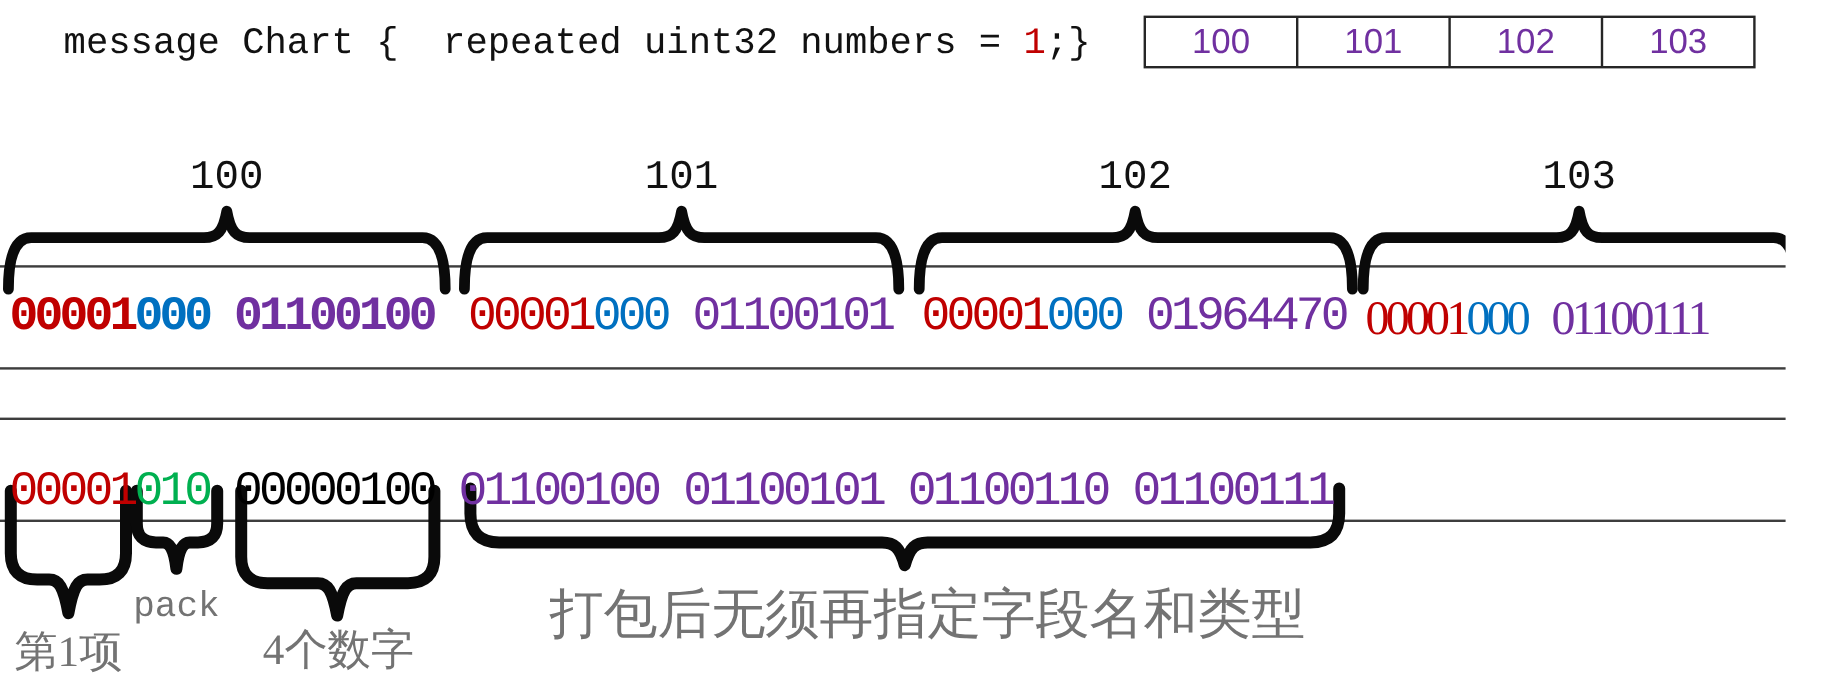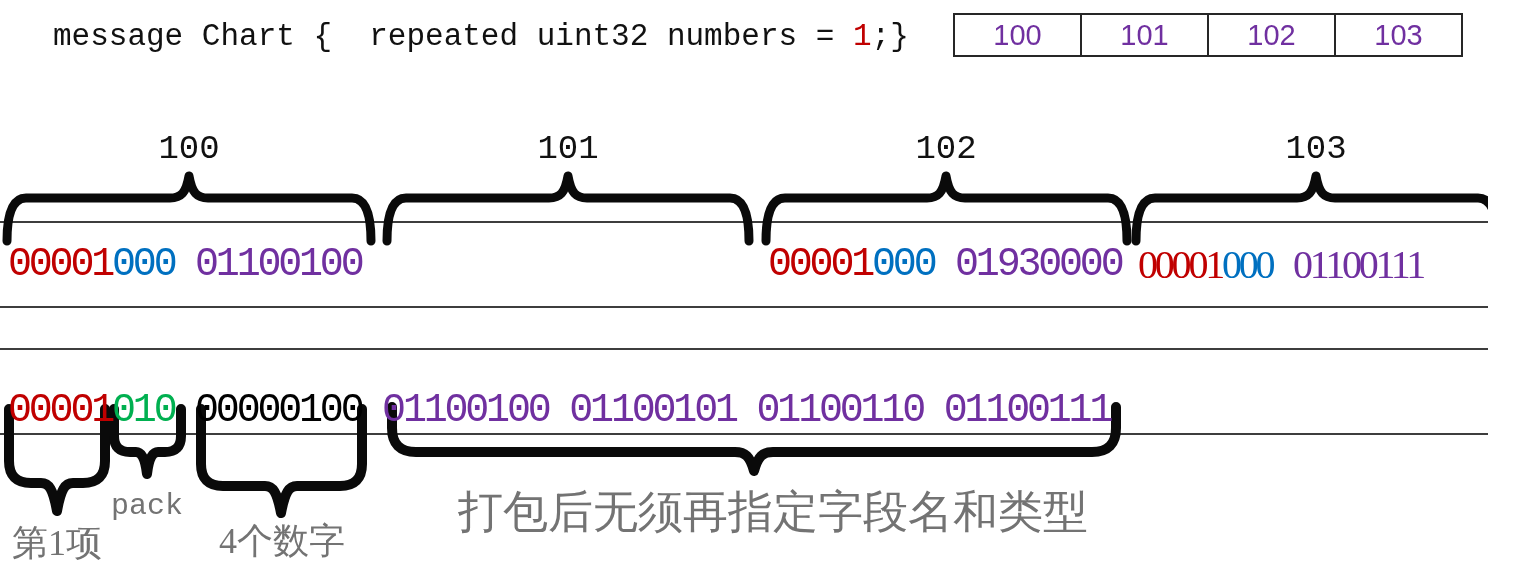--- a/index.html
+++ b/index.html
@@ -37,21 +37,21 @@
   .braces path{fill:none;stroke:#0a0a0a;stroke-linecap:round;stroke-linejoin:round;}
   .braces path.ob{stroke-width:9px;}
   .braces path.ub{stroke-width:10px;}
   
   .bin{
     position:absolute;z-index:3;
     font:40px/40px "Liberation Mono", monospace;
     letter-spacing:-3.2px;white-space:pre;color:#000;
   }
   .row1{top:245px;}
-  .g1{left:8px;} .g2{left:390px;} .g3{left:768px;} .g4{left:1138px;font-family:Liberation Serif, serif;}
+  .g1{left:8px;font-weight:bold;} .g2{left:390px;} .g3{left:768px;} .g4{left:1138px;font-family:Liberation Serif, serif;}
   .row2{top:371px;left:8px;margin-top:20px;}
   .tag{color:var(--red,#C00000);}
   .wire0{color:var(--blue,#0070C0);}
   .wire2{color:var(--green,#00B050);}
   .val{color:var(--purple,#7030A0);}
   .len{color:#000;}
   .sp{display:inline-block;width:20.6px;}
   
   .num-label{
     position:absolute;top:129px;z-index:3;transform:translateX(-50%);
@@ -98,21 +98,22 @@
     <path class="ob" d="M 387 241 Q 387 198 406 198 L 549 198 C 560 198 565 193 568 176 C 571 193 576 198 587 198 L 730 198 Q 749 198 749 241"></path>
     <path class="ob" d="M 766 241 Q 766 198 785 198 L 927 198 C 938 198 943 193 946 176 C 949 193 954 198 965 198 L 1108 198 Q 1127 198 1127 241"></path>
     <path class="ob" d="M 1136 241 Q 1136 198 1155 198 L 1297 198 C 1308 198 1313 193 1316 176 C 1319 193 1324 198 1335 198 L 1478 198 Q 1497 198 1497 241"></path>
     <path class="ub" d="M 9 409 L 9 461 Q 9 483 31 483 L 41 483 C 49 483 53 489 57 511 C 61 489 65 483 73 483 L 83 483 Q 105 483 105 461 L 105 409"></path>
     <path class="ub" d="M 114 409 L 114 436 Q 114 452 130 452 L 136 452 C 141 452 145 457 147 474 C 149 457 153 452 158 452 L 165 452 Q 181 452 181 436 L 181 409"></path>
     <path class="ub" d="M 201 409 L 201 464 Q 201 486 223 486 L 265 486 C 273 486 277 492 281 513 C 285 492 289 486 297 486 L 340 486 Q 362 486 362 464 L 362 409"></path>
     <path class="ub" d="M 392 407 L 392 428 Q 392 452 416 452 L 735 452 C 745 452 750 456 754 471 C 758 456 763 452 773 452 L 1092 452 Q 1116 452 1116 428 L 1116 407"></path>
   </svg>
 
   <div class="bin row1 g1"><span class="tag">00001</span><span class="wire0">000</span><span class="sp"></span><span class="val">01100100</span></div>
-  <div class="bin row1 g3"><span class="tag">00001</span><span class="wire0">000</span><span class="sp"></span><span class="val">01930000</span></div>
+  <div class="bin row1 g2"><span class="tag">00001</span><span class="wire0">000</span><span class="sp"></span><span class="val">01100101</span></div>
+  <div class="bin row1 g3"><span class="tag">00001</span><span class="wire0">000</span><span class="sp"></span><span class="val">01964470</span></div>
   <div class="bin row1 g4"><span class="tag">00001</span><span class="wire0">000</span><span class="sp"></span><span class="val">01100111</span></div>
 
   <div class="bin row2"><span class="tag">00001</span><span class="wire2">010</span><span class="sp"></span><span class="len">00000100</span><span class="sp"></span><span class="val">01100100 01100101 01100110 01100111</span></div>
 
   <div class="cjk lbl-first">第1项</div>
   <div class="cjk lbl-pack">pack</div>
   <div class="cjk lbl-four">4个数字</div>
   <div class="cjk lbl-note">打包后无须再指定字段名和类型</div>
 
 </div>

